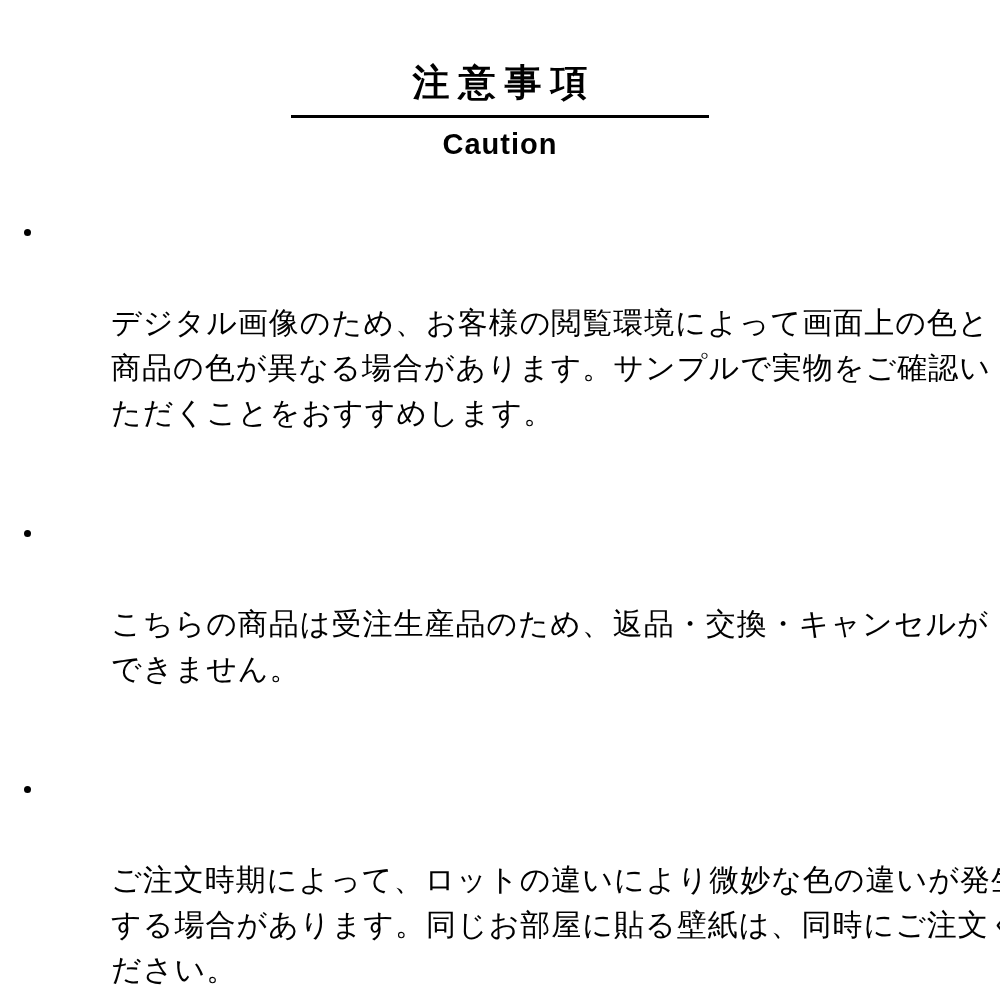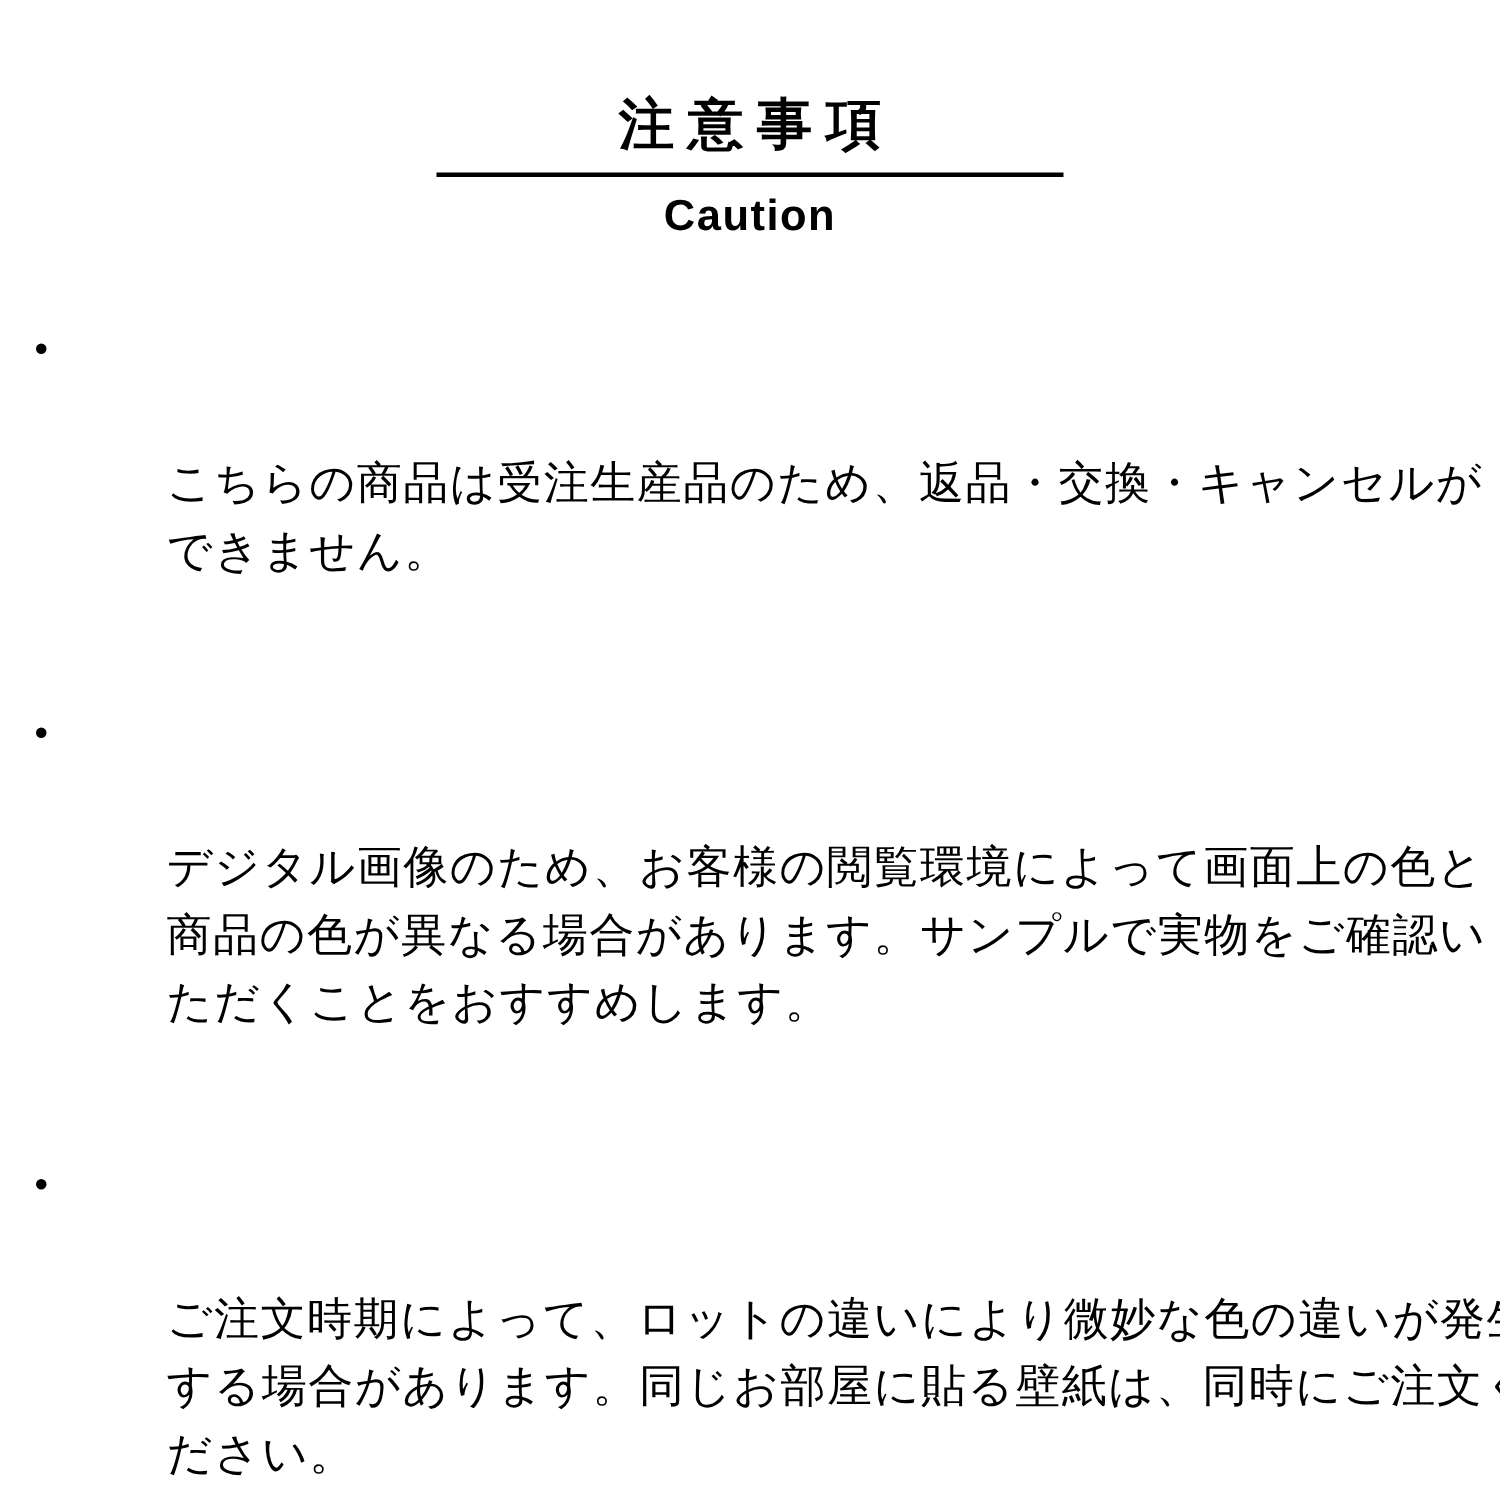--- a/index.html
+++ b/index.html
@@ -77,28 +77,28 @@
 
   <div class="header">
     <h1 class="page-title">注意事項</h1>
     <div class="title-divider"></div>
     <p class="subtitle">Caution</p>
   </div>
 
   <ul class="caution-list">
     <li>
       <span class="bullet-dot"></span>
-      <span class="item-text">こちらの商品は受注生産品のため、返品・交換・キャンセルが
-できません。</span>
+      <span class="item-text">デジタル画像のため、お客様の閲覧環境によって画面上の色と
+商品の色が異なる場合があります。サンプルで実物をご確認い
+ただくことをおすすめします。</span>
     </li>
     <li>
       <span class="bullet-dot"></span>
-      <span class="item-text">デジタル画像のため、お客様の閲覧環境によって画面上の色と
-商品の色が異なる場合があります。サンプルで実物をご確認い
-ただくことをおすすめします。</span>
+      <span class="item-text">こちらの商品は受注生産品のため、返品・交換・キャンセルが
+できません。</span>
     </li>
     <li>
       <span class="bullet-dot"></span>
       <span class="item-text">ご注文時期によって、ロットの違いにより微妙な色の違いが発生
 する場合があります。同じお部屋に貼る壁紙は、同時にご注文く
 ださい。</span>
     </li>
 
   </ul>
 

